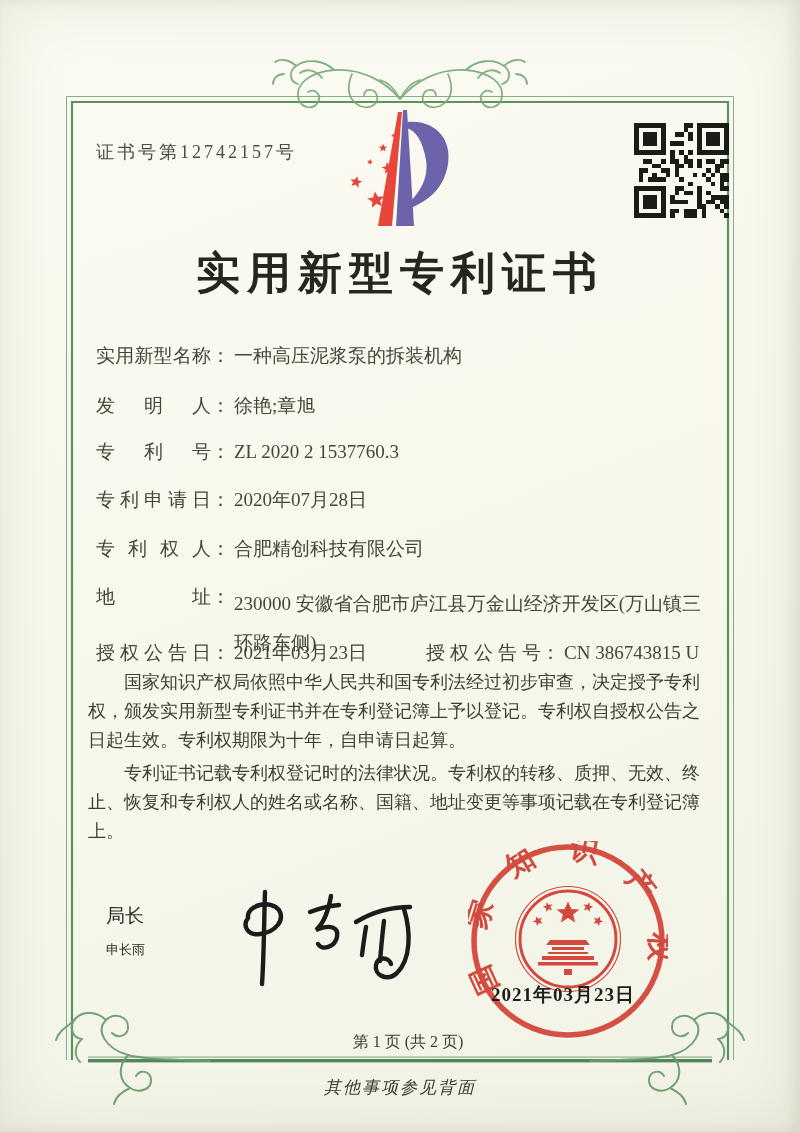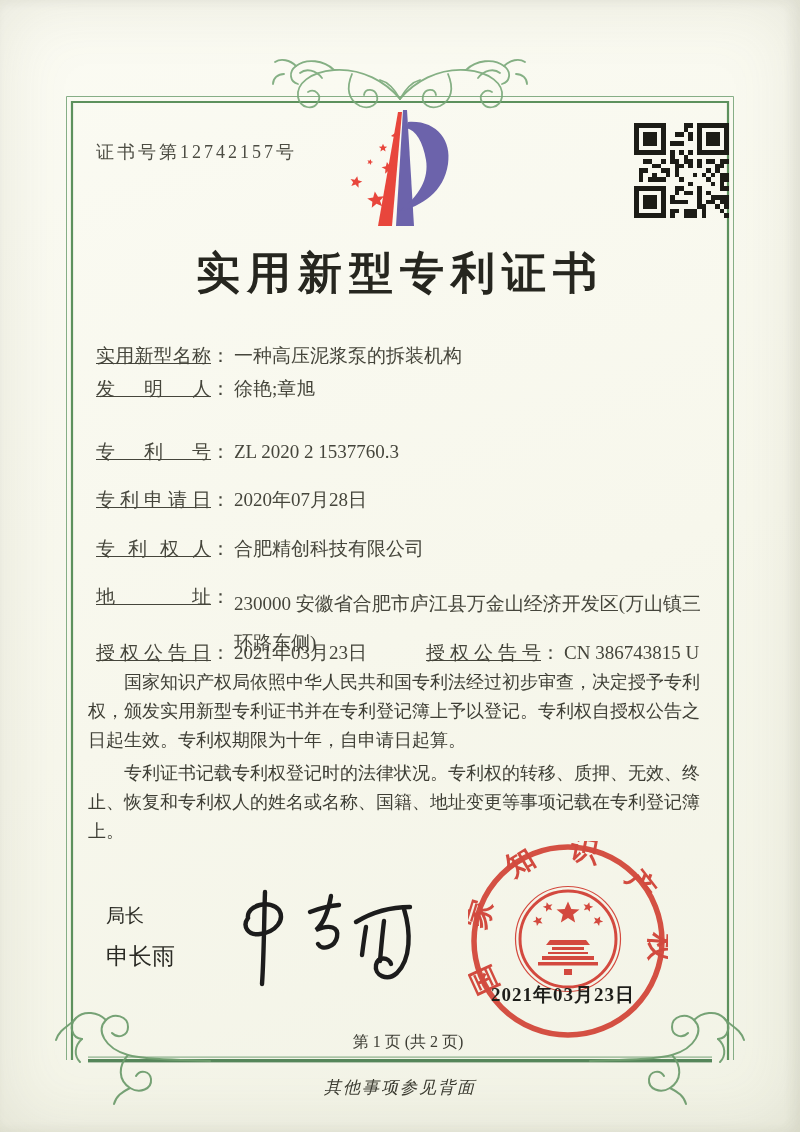--- a/index.html
+++ b/index.html
@@ -11,31 +11,31 @@
   .page::after{content:"";position:absolute;inset:0;pointer-events:none;
     box-shadow:inset 0 0 70px rgba(110,110,80,.14), inset -6px 0 14px rgba(90,90,70,.10);}
   .abs{position:absolute;}
   
   .cert-no{left:96px;top:140px;font-size:18px;letter-spacing:3px;color:#4c4c43;}
   
   .title{left:0;top:244px;width:100%;text-align:center;font-size:44px;font-weight:700;
     letter-spacing:7px;color:#26261f;}
   
   .frow{left:96px;width:620px;display:flex;align-items:flex-start;font-size:19px;line-height:26px;color:#45453b;}
-  .flabel{display:inline-block;width:115px;text-align:justify;text-align-last:justify;flex:none;text-decoration:underline;}
+  .flabel{display:inline-block;width:115px;text-align:justify;text-align-last:justify;flex:none;}
   .colon{flex:none;margin-right:4px;}
   .fvalue{flex:none;}
   .addr{width:478px;line-height:39px;}
   .v-fixed{width:192px;}
   
   .paras{left:84px;top:664px;width:636px;font-size:18px;line-height:29px;color:#3e3e35;}
   .paras p{margin:4px;text-indent:2em;}
   
   .sig-title{left:106px;top:903px;font-size:19px;color:#2b2b25;}
-  .sig-name{left:106px;top:941px;font-size:23px;color:#2b2b25;}
+  .sig-name{left:106px;top:941px;font-size:13px;color:#2b2b25;}
   
   .seal-date{left:491px;top:982px;font-size:19px;letter-spacing:1px;color:#1e1e1a;font-weight:700;}
   
   .page-info{left:0;top:1032px;width:100%;text-align:center;font-size:16px;color:#3d3d34;margin-left:8px;}
   .back-note{left:0;top:1076px;width:100%;text-align:center;font-size:17px;letter-spacing:2px;color:#3a3a30;font-style:italic;}
   svg{display:block;}
 </style>
 </head>
 <body>
 
@@ -227,21 +227,21 @@
       <rect x="2" y="16" width="3" height="3" fill="#1c1c16"></rect>
     </svg>
 
   <div class="abs title">实用新型专利证书</div>
 
   <div class="abs frow" style="top:343px">
     <span class="flabel">实用新型名称</span>
       <span class="colon">：</span>
     <span class="fvalue">一种高压泥浆泵的拆装机构</span>
   </div>
-  <div class="abs frow" style="top:376px">
+  <div class="abs frow" style="top:393px">
     <span class="flabel">发明人</span>
       <span class="colon">：</span>
     <span class="fvalue">徐艳;章旭</span>
   </div>
   <div class="abs frow" style="top:439px">
     <span class="flabel">专利号</span>
       <span class="colon">：</span>
     <span class="fvalue">ZL 2020 2 1537760.3</span>
   </div>
   <div class="abs frow" style="top:487px">

